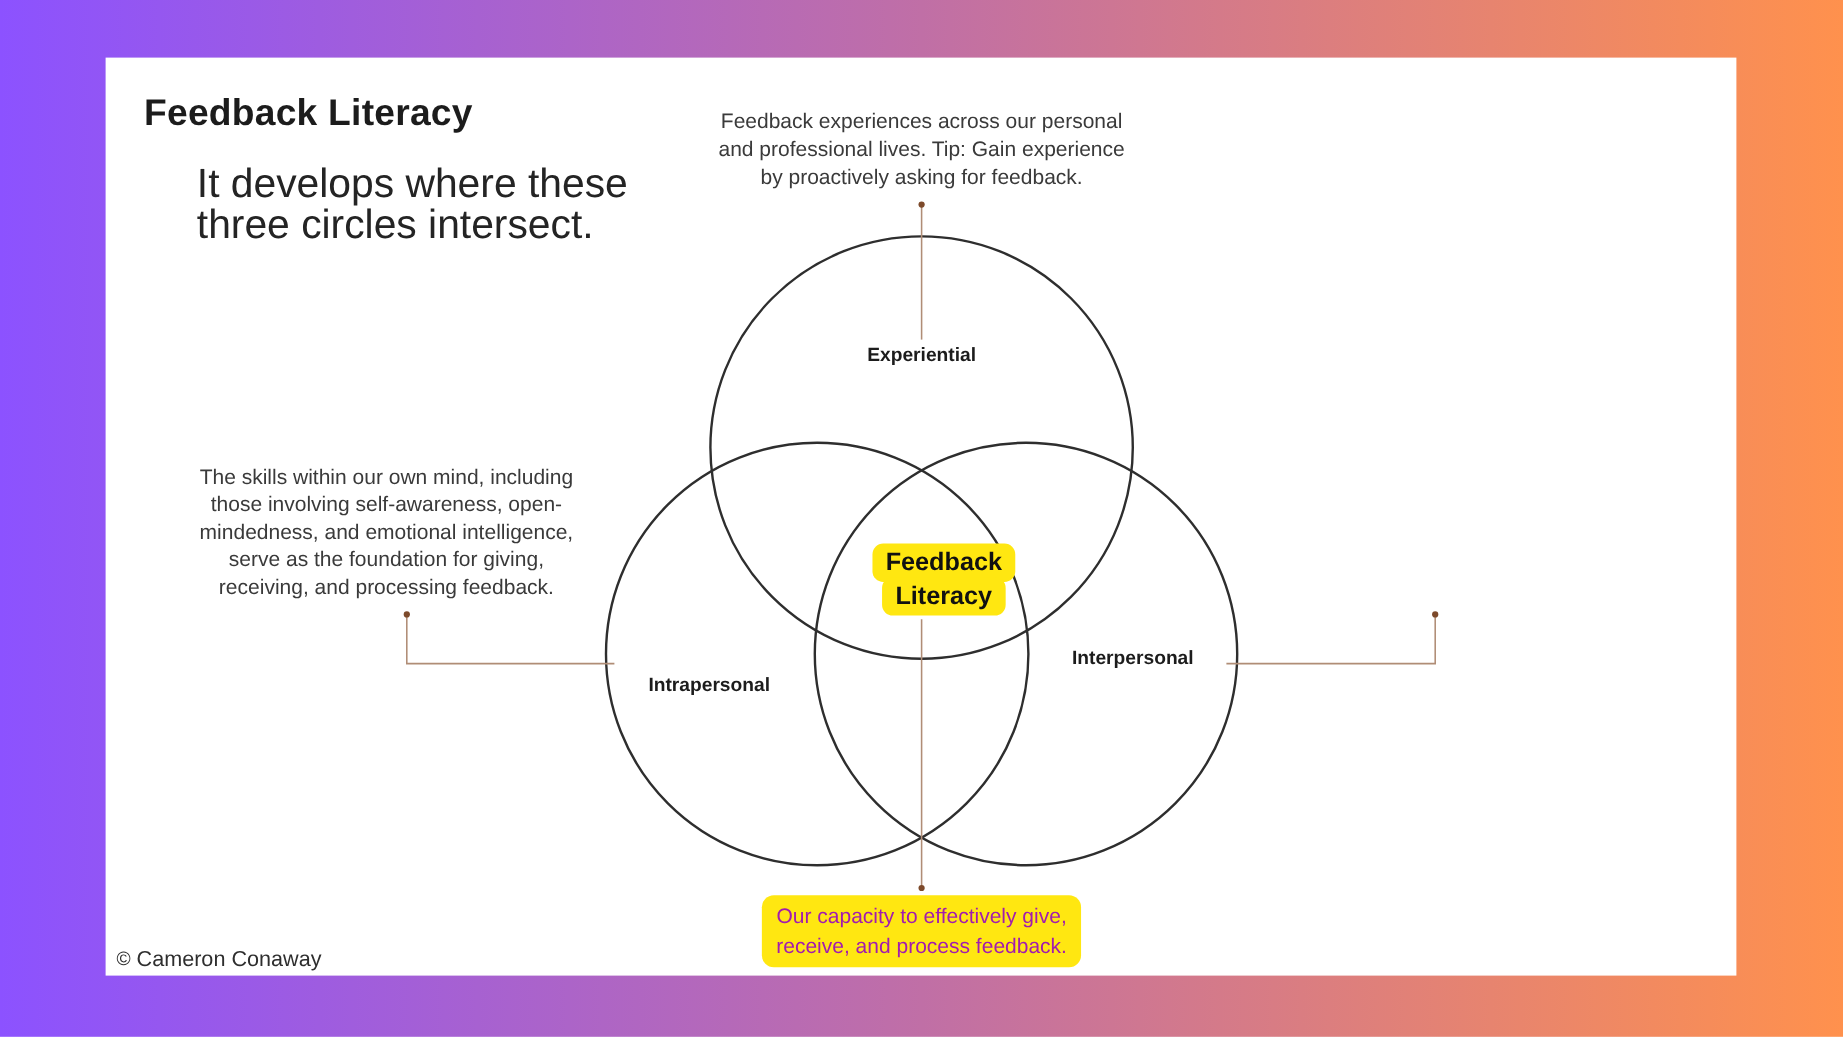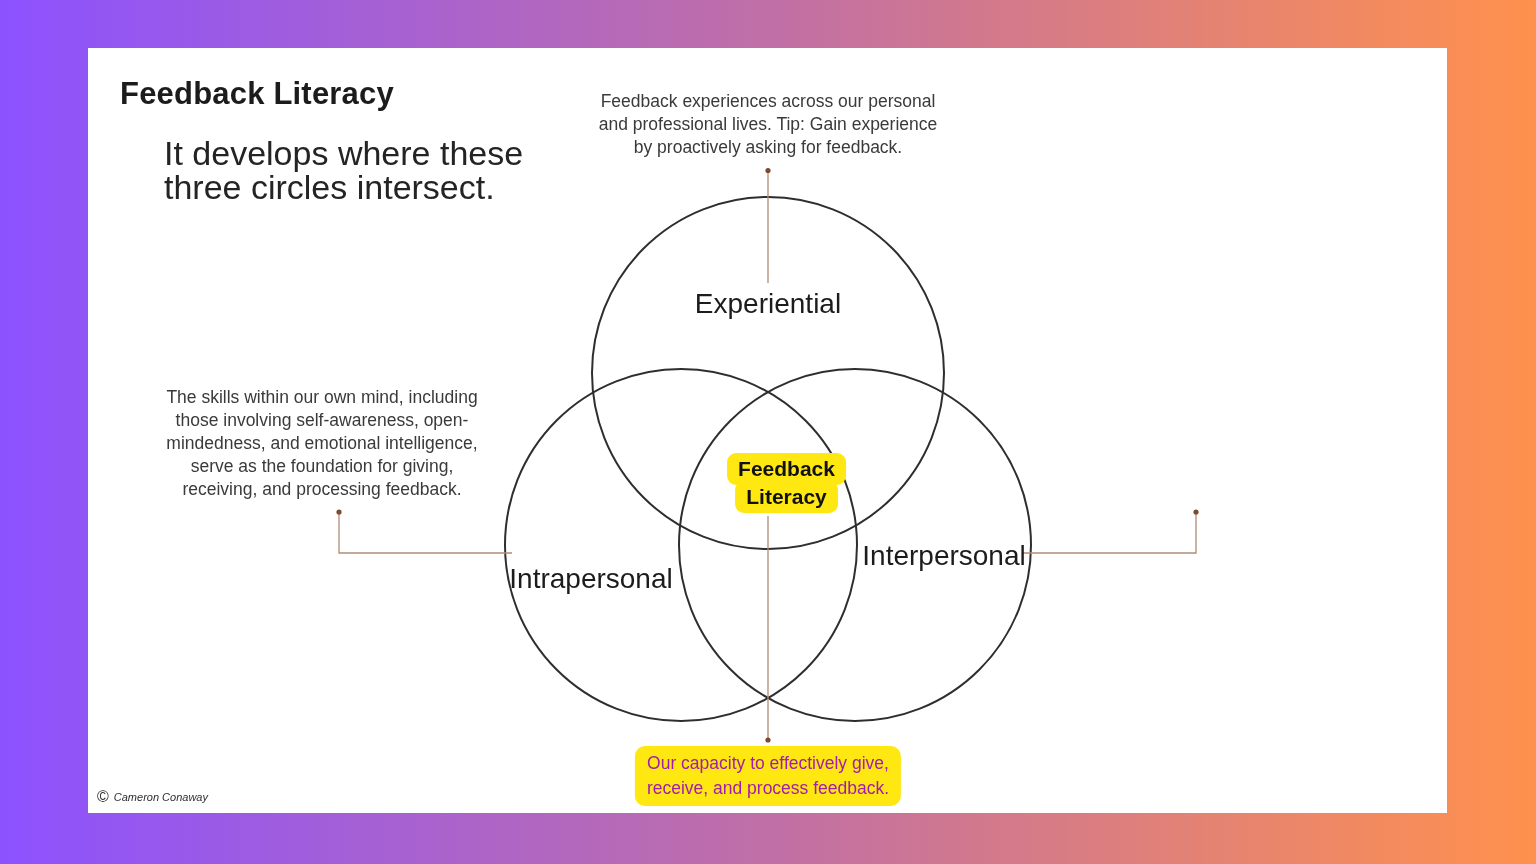--- a/index.html
+++ b/index.html
@@ -25,21 +25,21 @@
     font-size:34px;line-height:34px;color:#242424;white-space:pre-line;margin-left:44px;
   }
   .note{
     font-size:17.5px;line-height:23px;color:#3a3a3a;
     text-align:center;white-space:pre-line;transform:translateX(-50%);
   }
   .note-top{left:768px;top:90px;width:430px;}
   .note-left{left:322px;top:386px;width:395px;}
   .note-right{left:1203px;top:386px;width:385px;}
   .circle-label{
-    font-size:28px;font-weight:normal;color:#1c1c1c;
+    font-size:16px;font-weight:bold;color:#1c1c1c;
     transform:translateX(-50%);white-space:nowrap;
   }
   .lbl-exp{left:768px;top:288px;}
   .lbl-intra{left:591px;top:540px;margin-top:23px;}
   .lbl-inter{left:944px;top:540px;}
   .center-label{
     left:768px;top:453px;transform:translateX(-50%);
     text-align:center;line-height:0;
   }
   .center-label .hl{
@@ -54,21 +54,21 @@
     background:#ffe711;border-radius:10px;
     padding:5px 12px;
     font-size:17.5px;line-height:25px;color:#a21caf;
     text-align:center;white-space:pre-line;
   }
   .footer{
     left:97px;top:789px;
     display:flex;align-items:center;gap:5px;color:#2e2e2e;
   }
   .footer .csym{font-size:16px;line-height:16px;}
-  .footer .author{font-size:11px;font-weight:500;font-style:italic;}
+  .footer .author{font-size:18px;font-weight:500;}
 </style>
 </head>
 <body>
 
 <div class="stage">
   <div class="card"></div>
 
   <svg class="venn-svg" width="1536" height="864" viewBox="0 0 1536 864">
 
     <circle cx="768" cy="373" r="176" fill="none" stroke="#2e2e2e" stroke-width="2"></circle>

